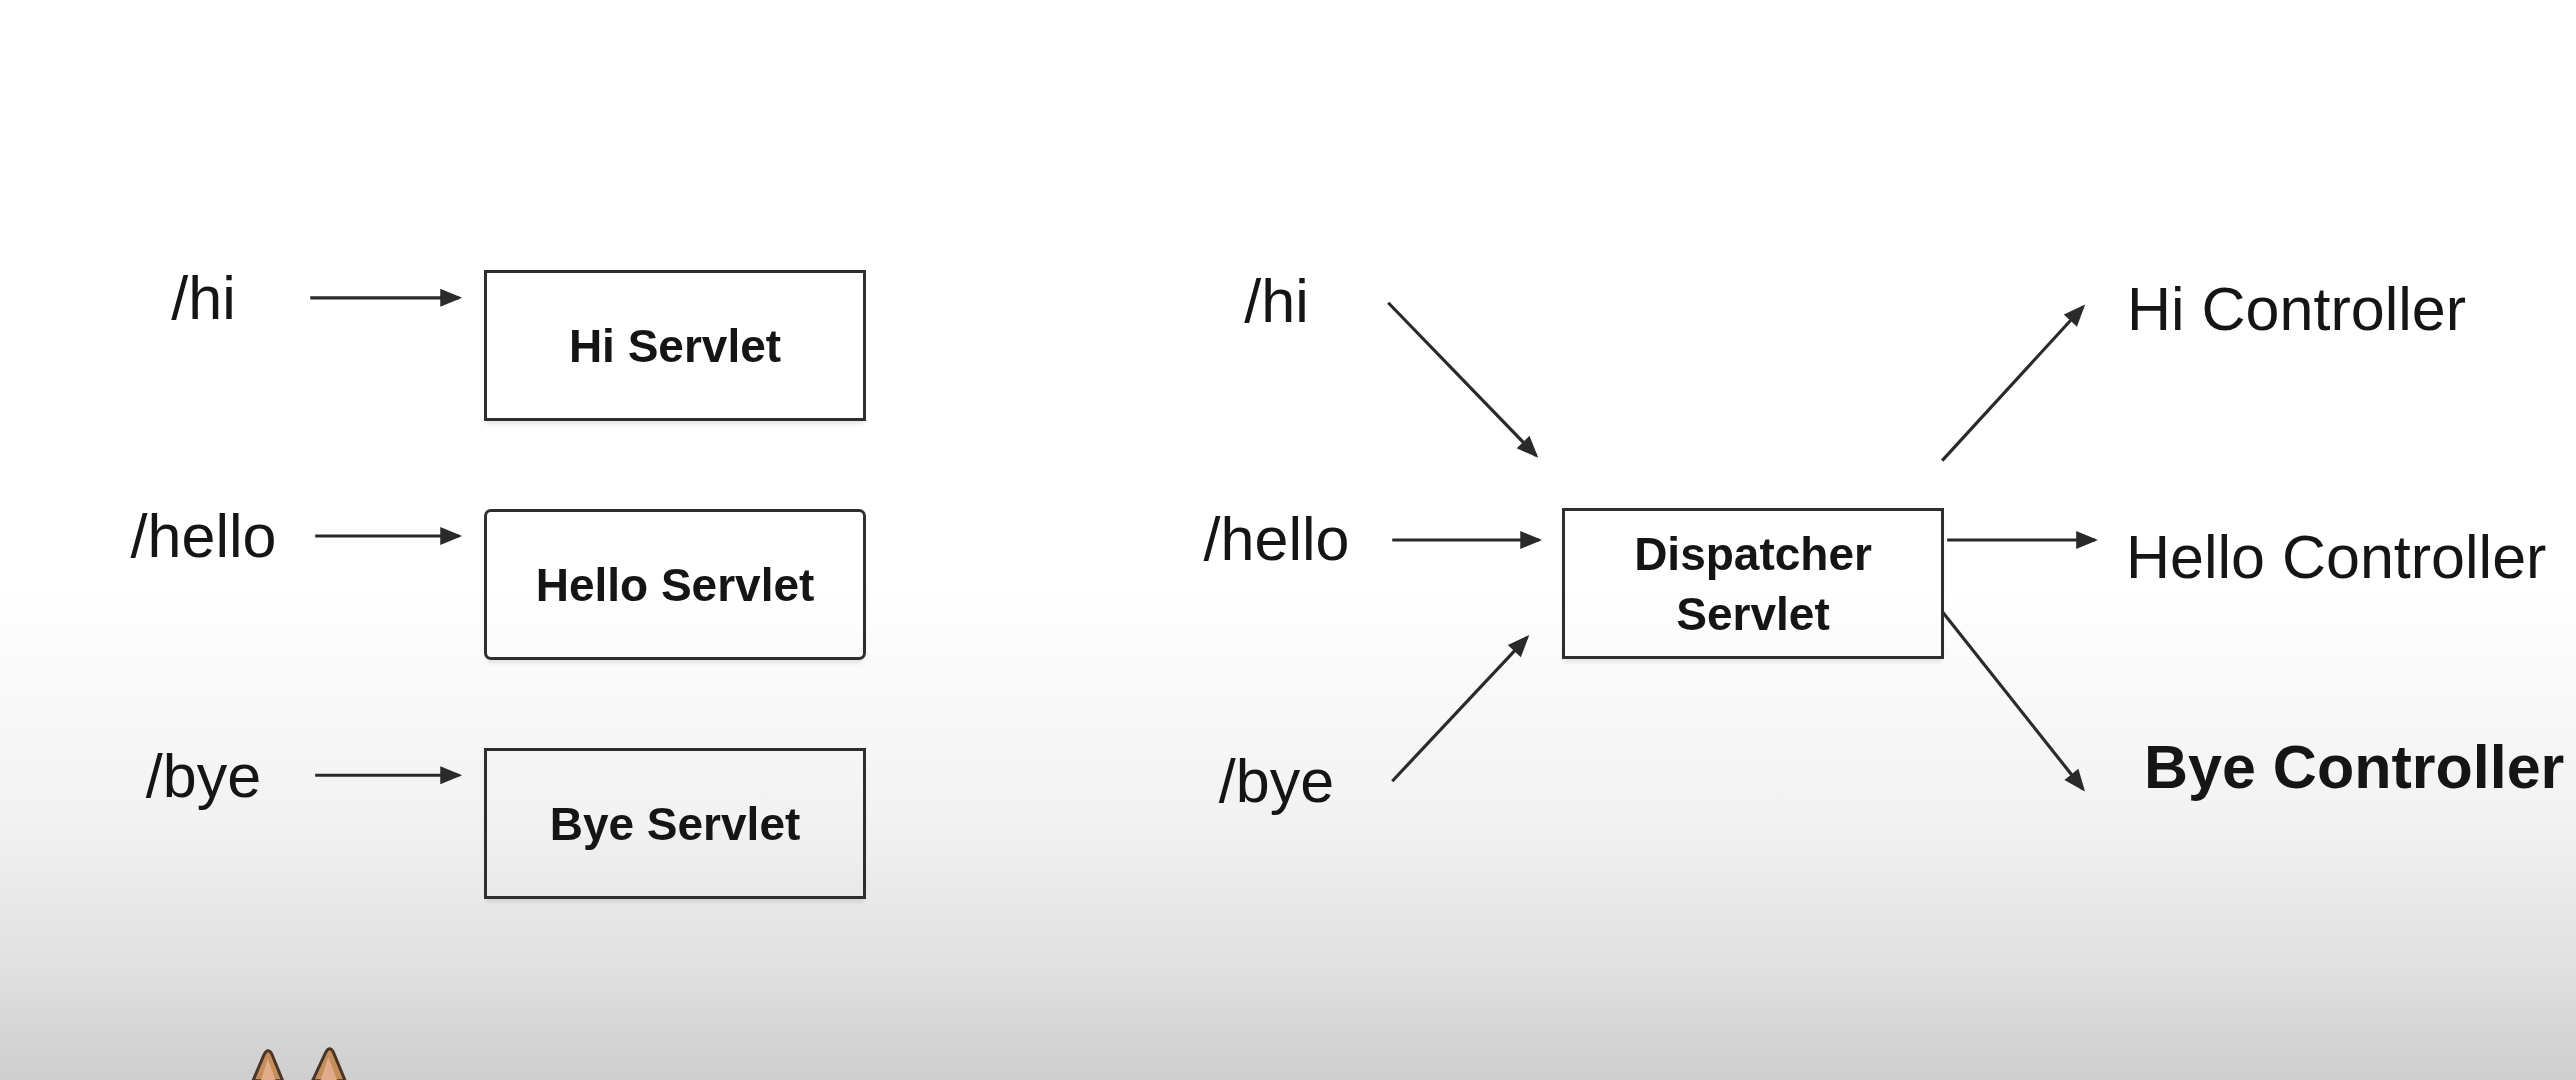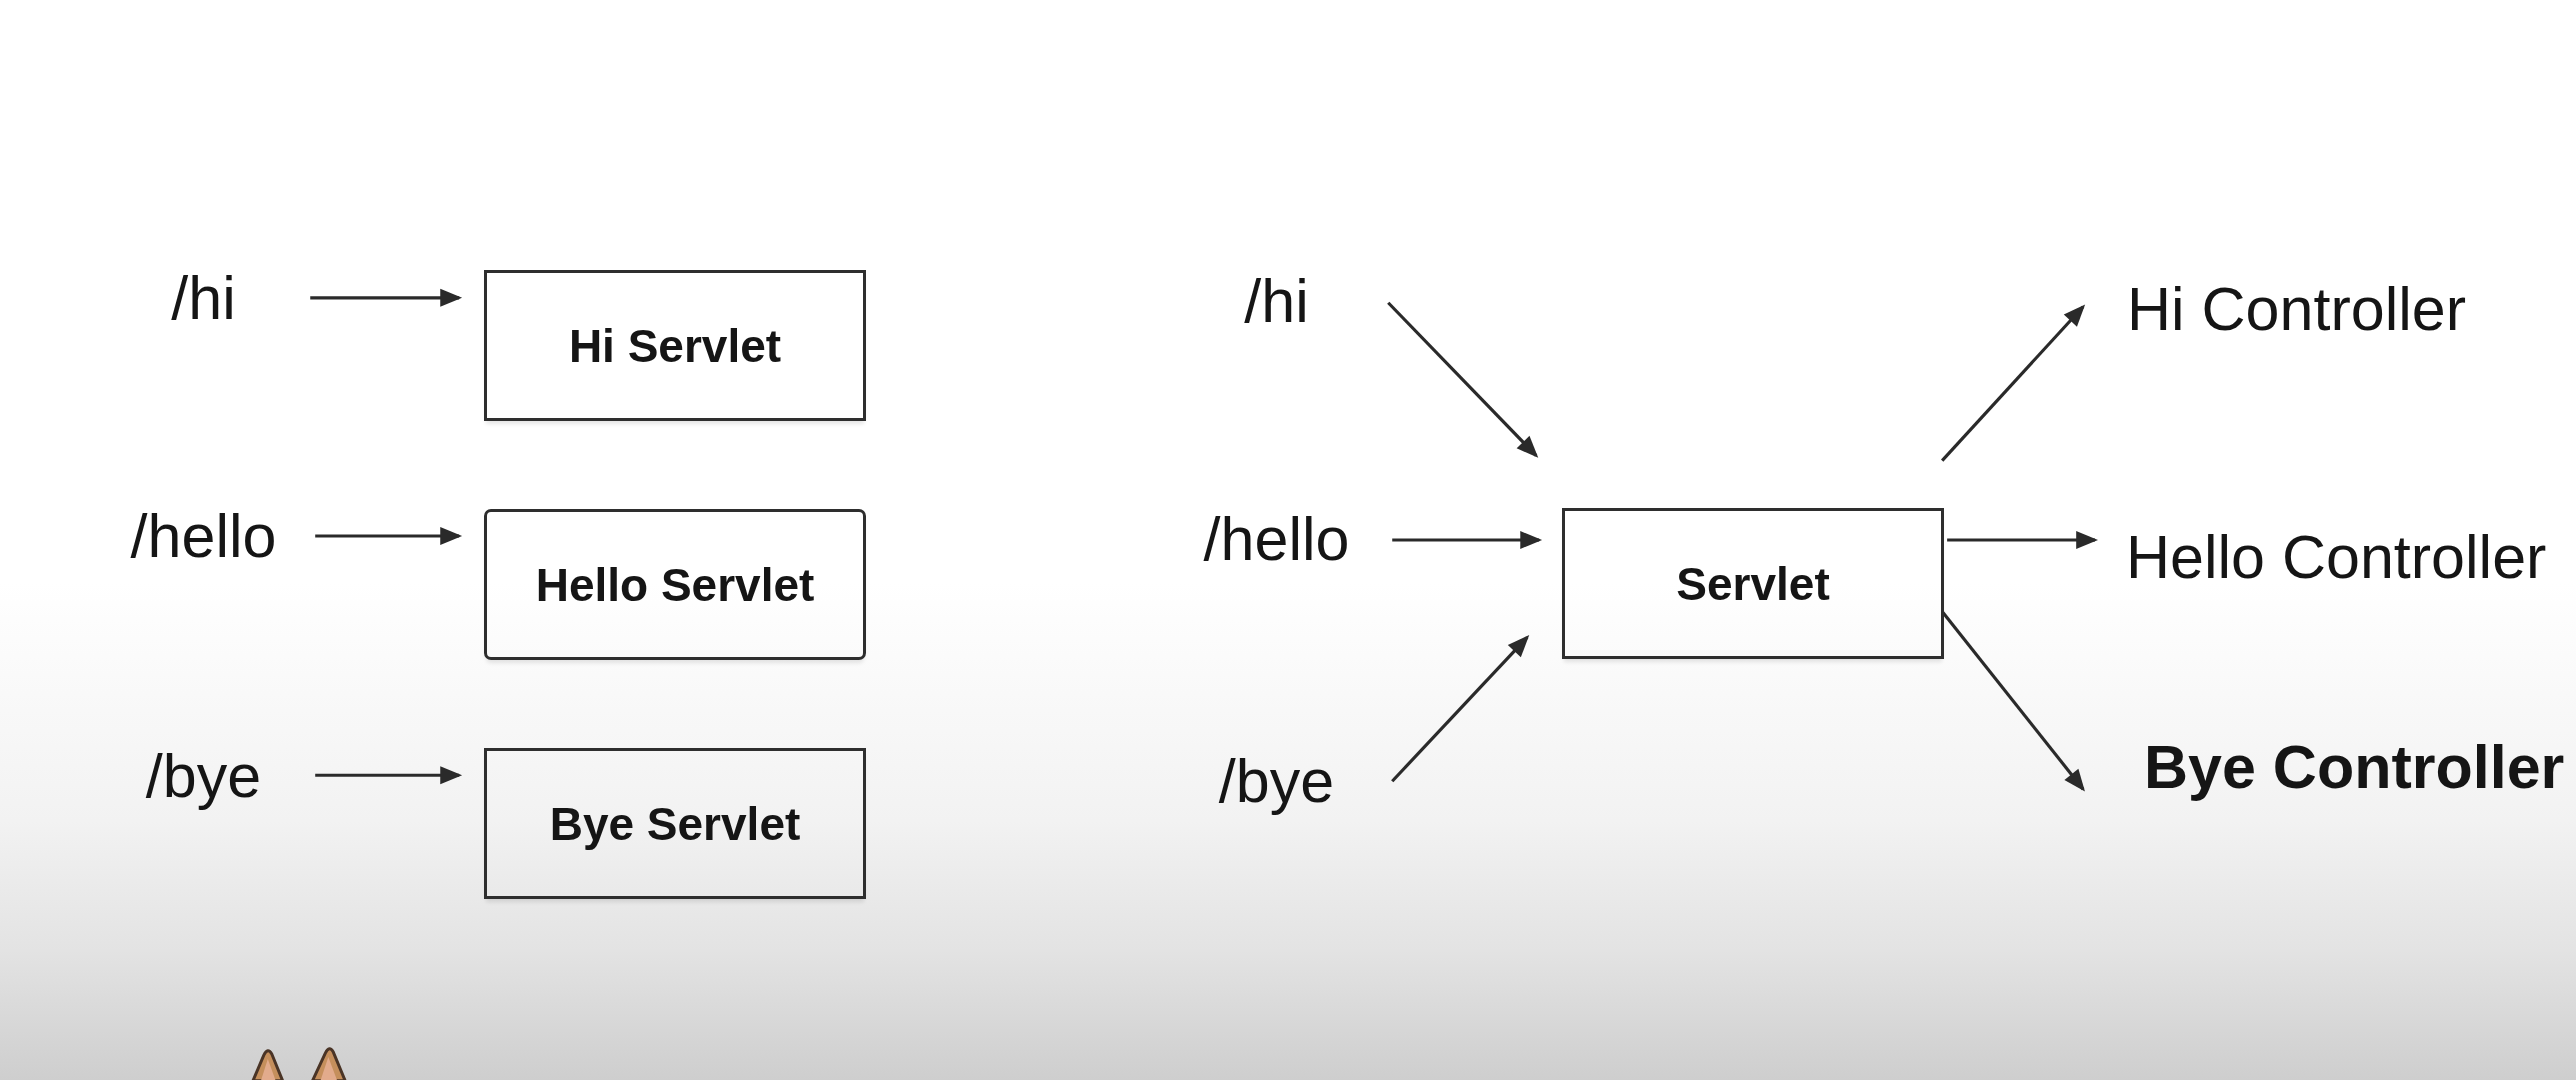--- a/index.html
+++ b/index.html
@@ -84,20 +84,21 @@
 
   </div>
 
   <div>
 
     <div class="label centered" style="left:1182px;top:270px;width:189px;">/hi</div>
     <div class="label centered" style="left:1182px;top:508px;width:189px;">/hello</div>
     <div class="label centered" style="left:1182px;top:750px;width:189px;">/bye</div>
 
     <div class="node-box" style="left:1562px;top:460px;">
+      <div class="box-label">Dispatcher</div>
       <div class="box-label">Servlet</div>
     </div>
 
     <div class="label" style="left:2127px;top:278px;">Hi Controller</div>
     <div class="label" style="left:2126px;top:526px;">Hello Controller</div>
     <div class="label" style="left:2144px;top:736px;font-weight:bold;">Bye Controller</div>
 
   </div>
 
   <svg style="position:absolute;left:243px;top:1043px;" width="129" height="38" viewBox="0 0 130 38">

